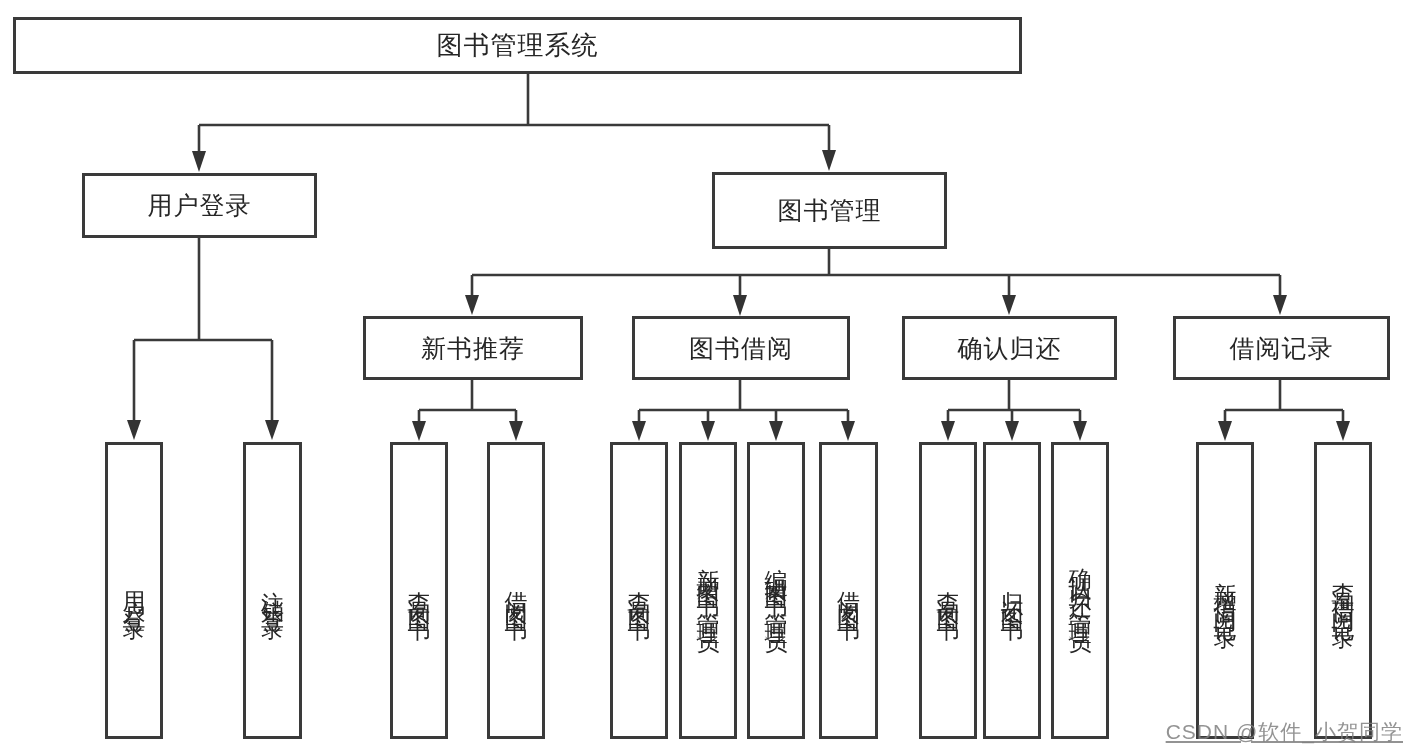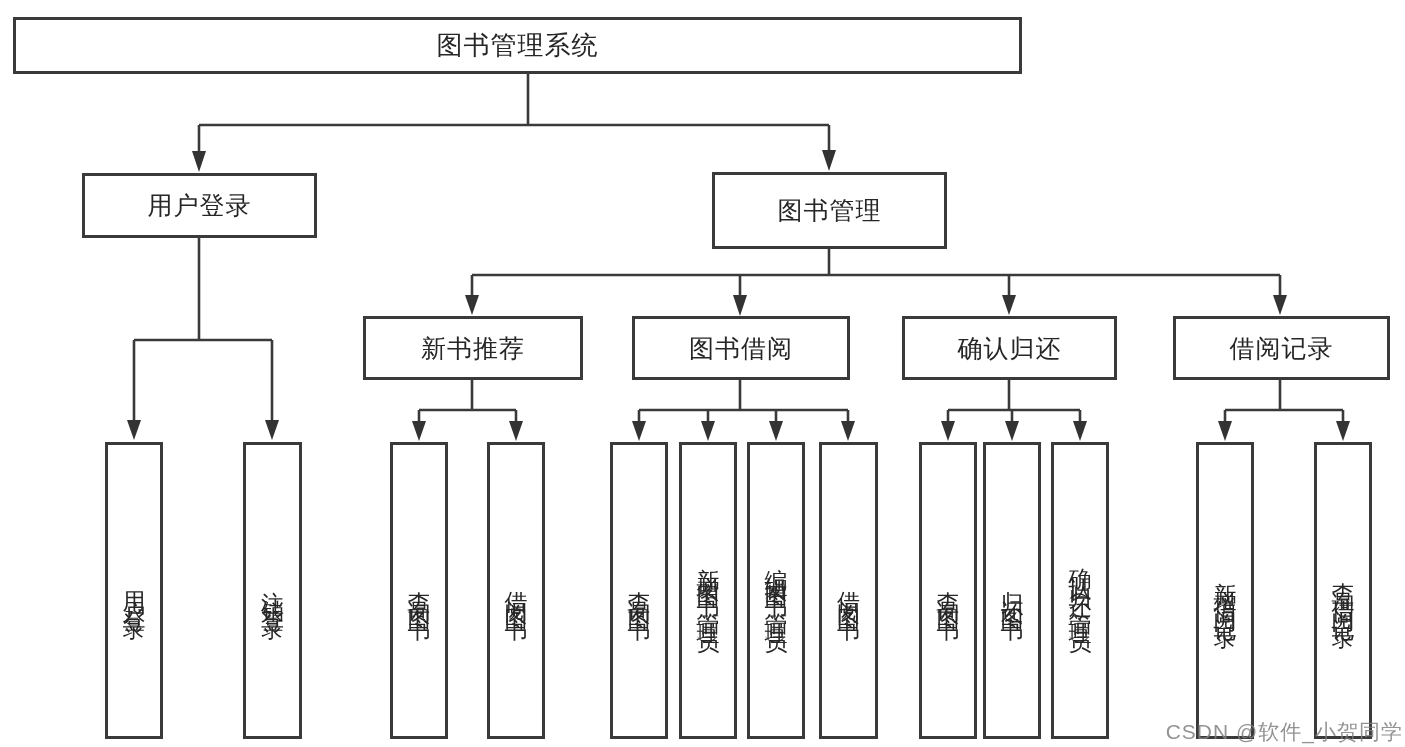--- a/index.html
+++ b/index.html
@@ -18,20 +18,21 @@
   .node.title { font-size: 26px; }
   .node.vnode {
     writing-mode: vertical-rl; text-orientation: mixed;
     font-size: 23px; letter-spacing: 9px; white-space: normal;
     line-height: 1;
   }
   .watermark {
     position: absolute; right: 2px; top: 714px; z-index: 3;
     font-size: 21px; color: rgba(128,128,128,0.85); letter-spacing: 1px;
     white-space: nowrap;
+    text-decoration: underline;
   }
 </style>
 </head>
 <body>
 
 <div class="stage">
 
   <svg class="wires" width="1405" height="747" viewBox="0 0 1405 747">
     <g stroke="#3a3a3a" stroke-width="2.6" fill="none">
 

